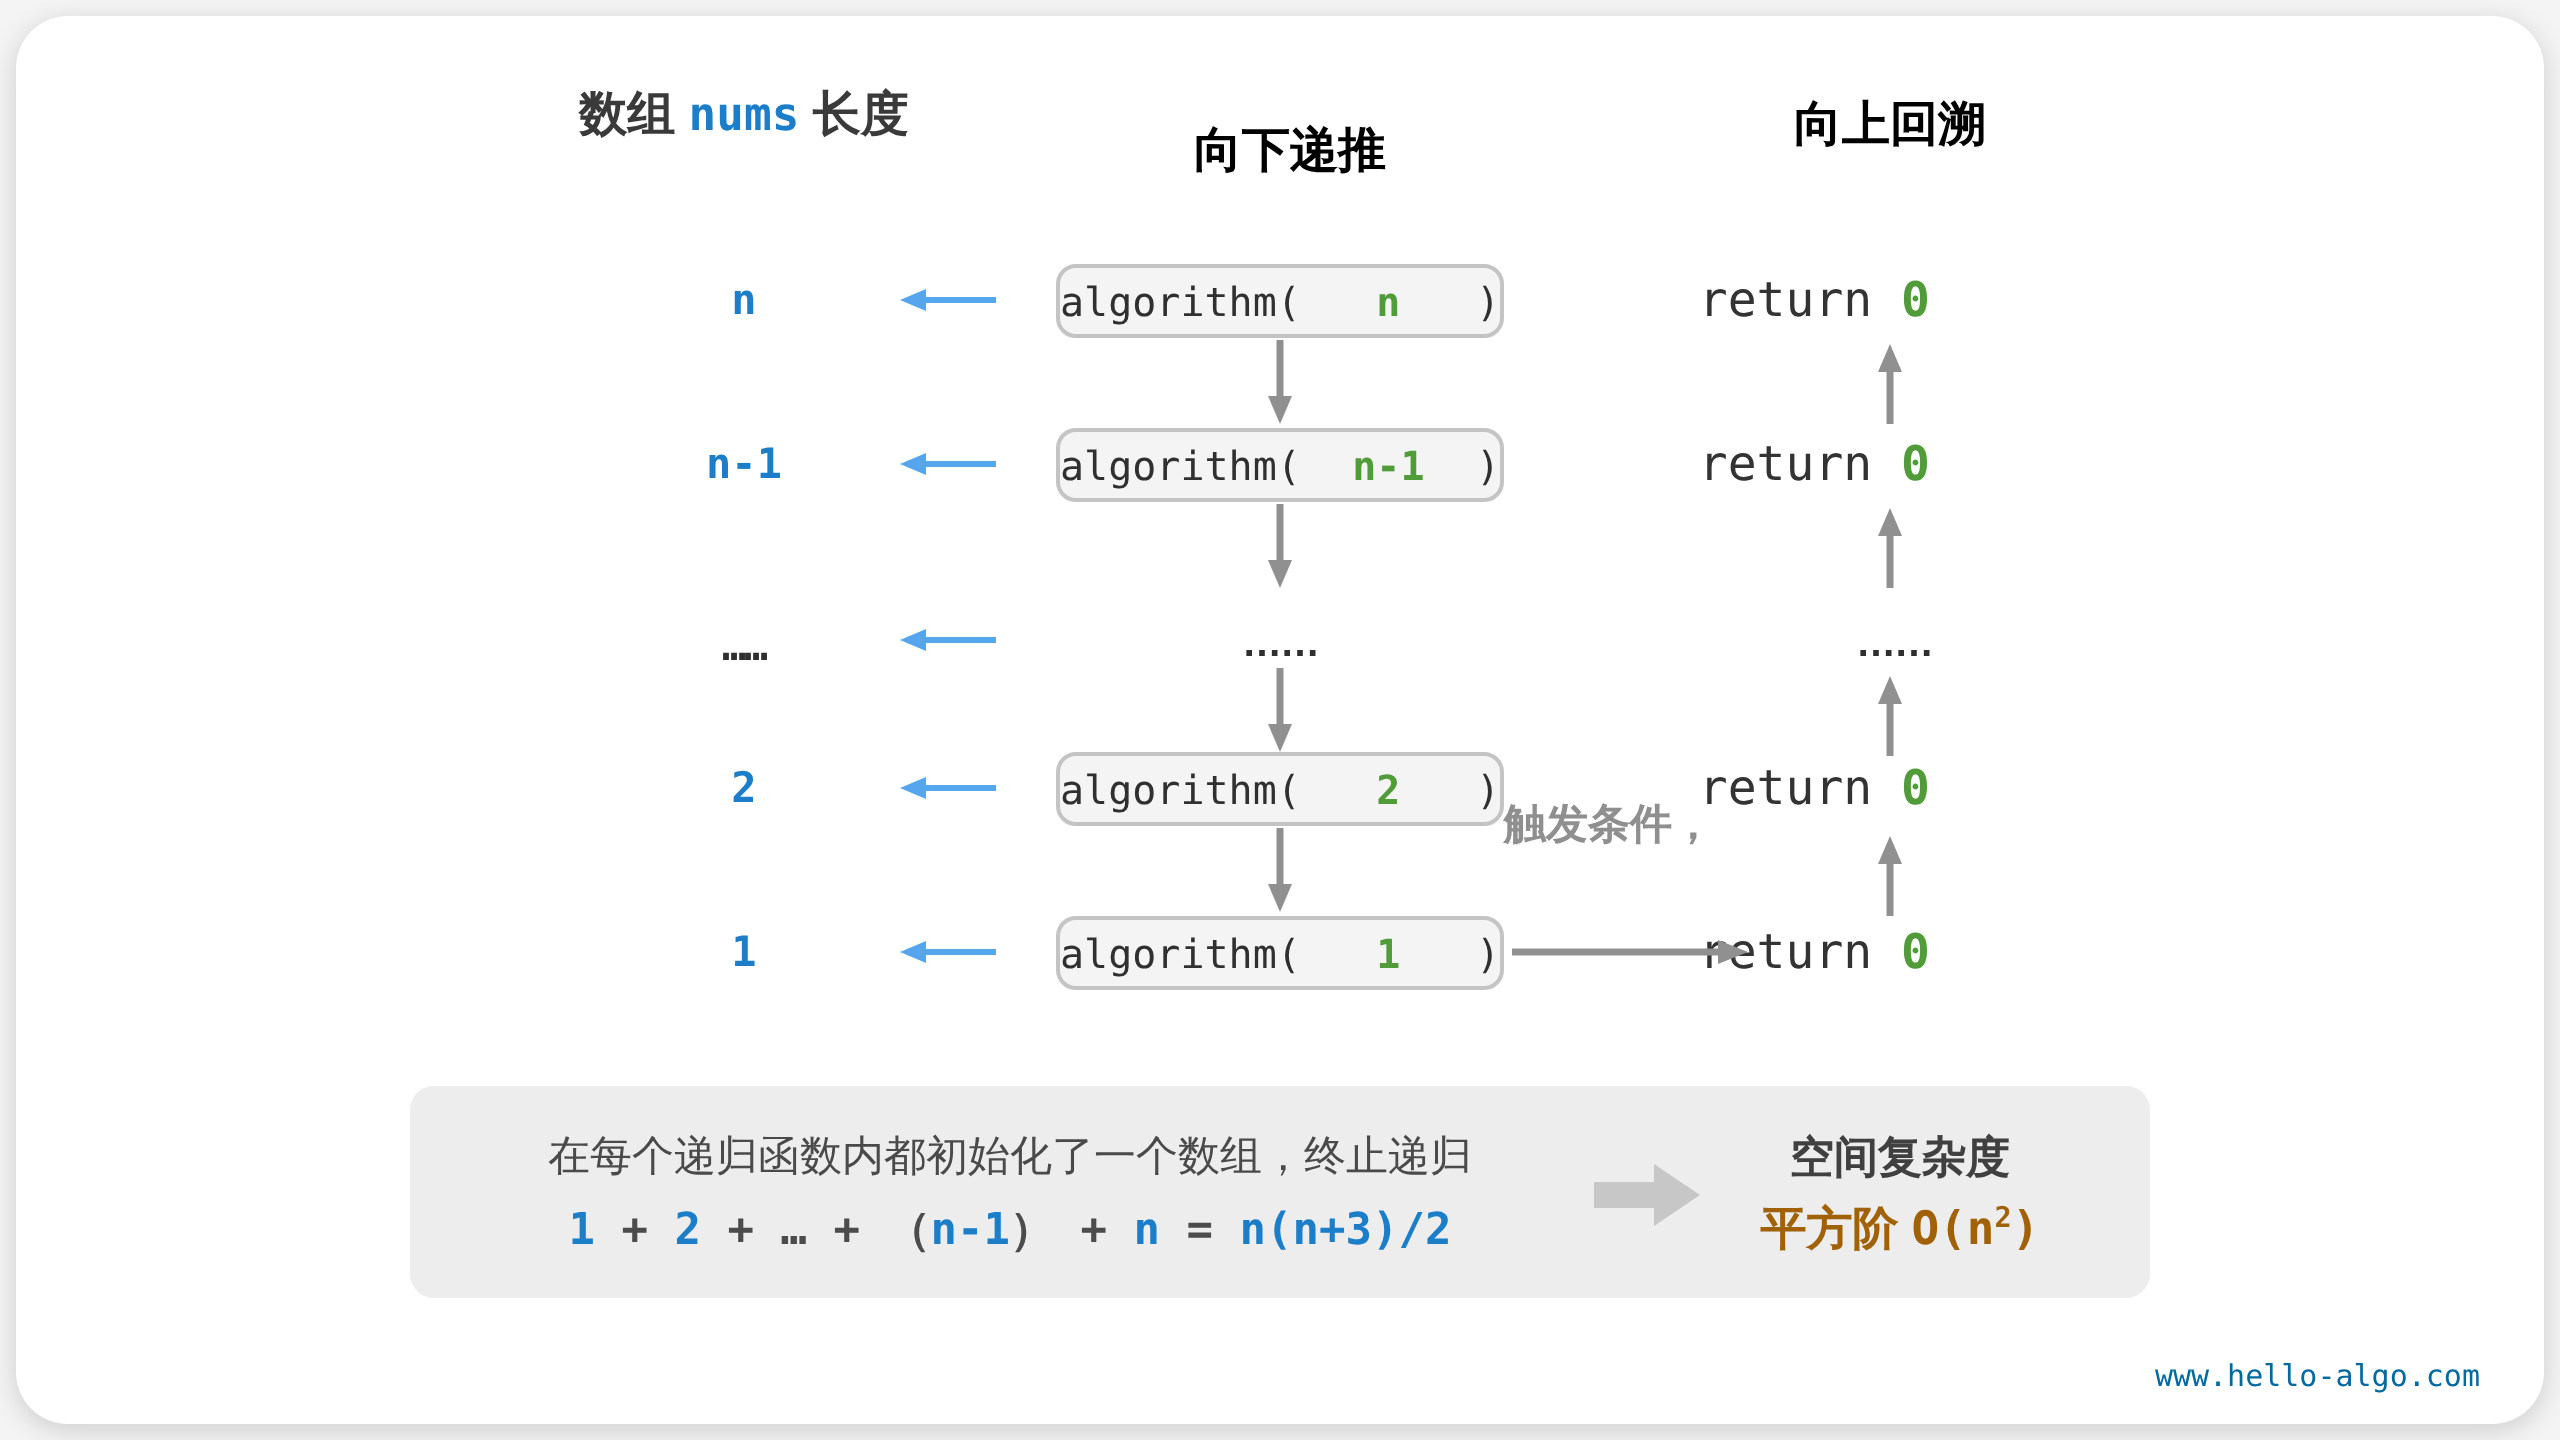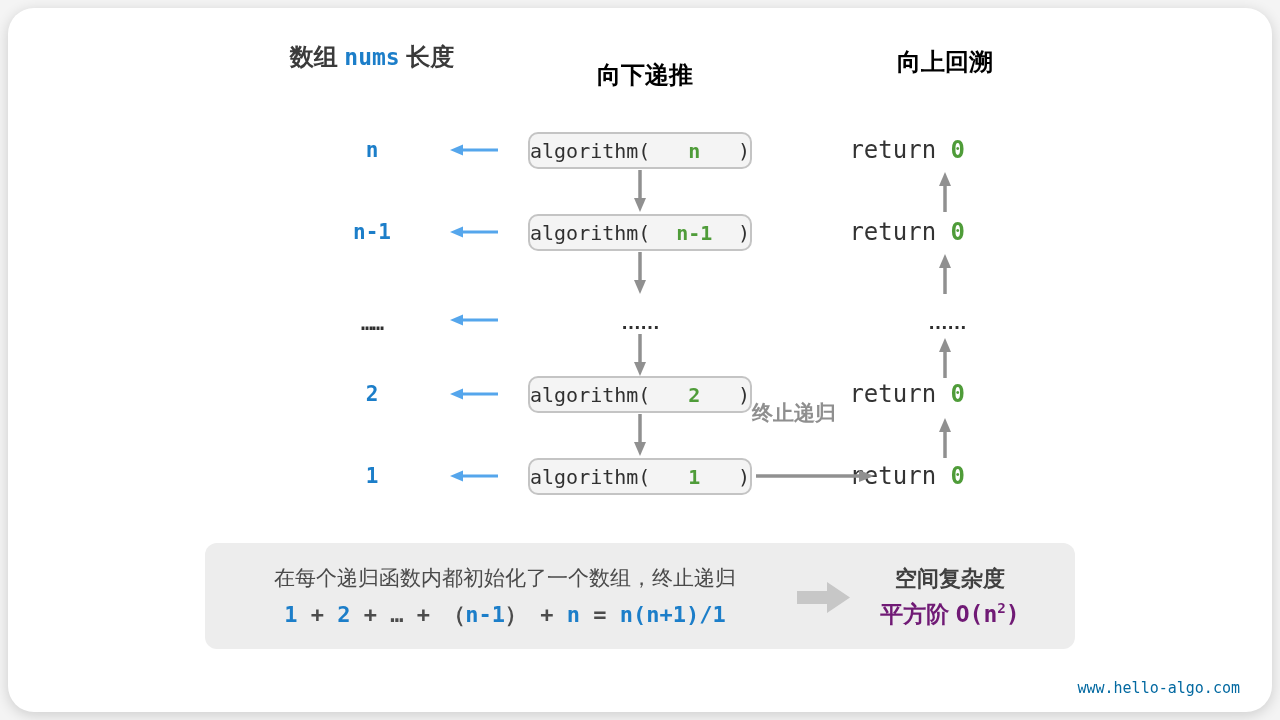--- a/index.html
+++ b/index.html
@@ -61,21 +61,21 @@
     font-size:22px;font-weight:bold;white-space:pre;
   }
   .formula .blue{color:#1c7ec9;}
   .formula .dark{color:#4c4c4c;}
   .result-title{
     left:850px;top:564px;width:200px;text-align:center;
     font-size:22px;font-weight:bold;color:#404040;
   }
   .result-value{
     left:850px;top:599px;width:200px;text-align:center;
-    font-size:23px;font-weight:bold;color:#701a75;white-space:pre;
+    font-size:23px;font-weight:bold;color:#a16207;white-space:pre;
   }
   .result-value .code{font-family:"DejaVu Sans Mono", monospace;}
   .result-value sup{font-size:0.62em;}
   .watermark{
     left:1040px;top:679px;width:200px;text-align:right;
     font-family:"DejaVu Sans Mono", monospace;
     font-size:15px;color:#0369a1;
   }
 </style>
 </head>
@@ -160,26 +160,26 @@
     <line x1="8" y1="40" x2="8" y2="12" stroke="#909090" stroke-width="3.5"></line>
     <polygon points="8,0 2,14 14,14" fill="#909090"></polygon>
   </svg>
 
 <svg class="abs" style="left:756px;top:469px;" width="118" height="14">
     <line x1="0" y1="7" x2="105" y2="7" stroke="#909090" stroke-width="3.5"></line>
     <polygon points="118,7 103,1 103,13" fill="#909090"></polygon>
   </svg>
 
 <div class="abs trigger">
-  <div>终止递归</div>
+  <div>触发条件，</div>
 </div>
 
 <div class="abs panel"></div>
 <div class="abs summary-line1">在每个递归函数内都初始化了一个数组，终止递归</div>
-<div class="abs formula"><span class="blue">1</span><span class="dark"> + </span><span class="blue">2</span><span class="dark"> + … + </span><span class="dark">（</span><span class="blue">n-1</span><span class="dark">）</span><span class="dark"> + </span><span class="blue">n</span><span class="dark"> = </span><span class="blue">n(n+1)/1</span></div>
+<div class="abs formula"><span class="blue">1</span><span class="dark"> + </span><span class="blue">2</span><span class="dark"> + … + </span><span class="dark">（</span><span class="blue">n-1</span><span class="dark">）</span><span class="dark"> + </span><span class="blue">n</span><span class="dark"> = </span><span class="blue">n(n+3)/2</span></div>
 
 <svg class="abs" style="left:797px;top:582px;" width="54" height="31">
     <polygon points="0,9 30,9 30,0 53,15.5 30,31 30,22 0,22" fill="#c7c7c7"></polygon>
   </svg>
 
 <div class="abs result-title">空间复杂度</div>
 <div class="abs result-value"><span>平方阶 </span><span class="code">O(n</span><sup class="code">2</sup><span class="code">)</span></div>
 
 <div class="abs watermark">www.hello-algo.com</div>
 

